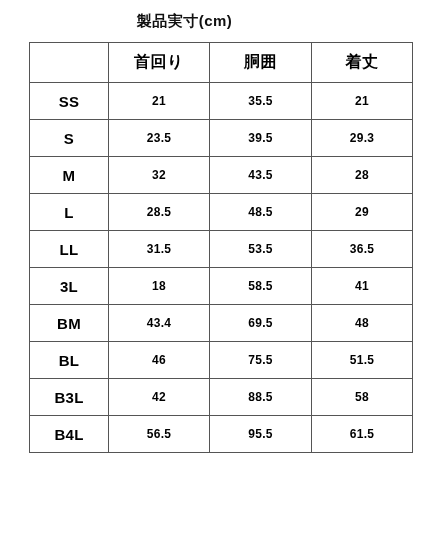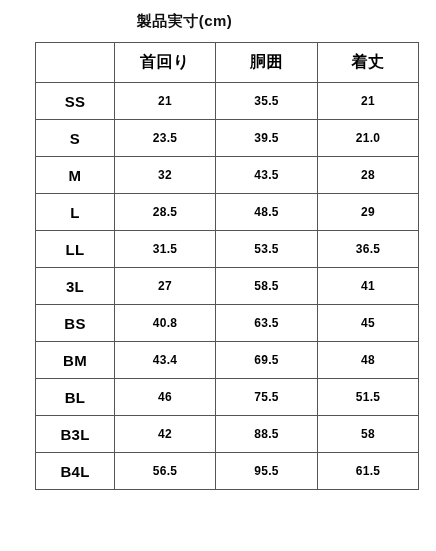--- a/index.html
+++ b/index.html
@@ -27,21 +27,21 @@
     width: 369px;
     text-align: center;
     font-size: 15px;
     font-weight: bold;
     letter-spacing: 0.5px;
     color: #111111;
     line-height: 20px;
   }
   .size-table {
     position: absolute;
-    left: 35px;
+    left: 29px;
     top: 42px;
     width: 383px;
     border-collapse: collapse;
     table-layout: fixed;
   }
   .size-table col.col-size  { width: 79px; }
   .size-table col.col-meas  { width: 101px; }
   .size-table col.col-meas2 { width: 102px; }
   .size-table col.col-meas3 { width: 101px; }
   .size-table th,
@@ -98,21 +98,21 @@
       <tr>
         <td class="size-label">SS</td>
         <td>21</td>
         <td>35.5</td>
         <td>21</td>
       </tr>
       <tr>
         <td class="size-label">S</td>
         <td>23.5</td>
         <td>39.5</td>
-        <td>21.0</td>
+        <td>29.3</td>
       </tr>
       <tr>
         <td class="size-label">M</td>
         <td>32</td>
         <td>43.5</td>
         <td>28</td>
       </tr>
       <tr>
         <td class="size-label">L</td>
         <td>28.5</td>
@@ -120,29 +120,23 @@
         <td>29</td>
       </tr>
       <tr>
         <td class="size-label">LL</td>
         <td>31.5</td>
         <td>53.5</td>
         <td>36.5</td>
       </tr>
       <tr>
         <td class="size-label">3L</td>
-        <td>27</td>
+        <td>18</td>
         <td>58.5</td>
         <td>41</td>
-      </tr>
-      <tr>
-        <td class="size-label">BS</td>
-        <td>40.8</td>
-        <td>63.5</td>
-        <td>45</td>
       </tr>
       <tr>
         <td class="size-label">BM</td>
         <td>43.4</td>
         <td>69.5</td>
         <td>48</td>
       </tr>
       <tr>
         <td class="size-label">BL</td>
         <td>46</td>

